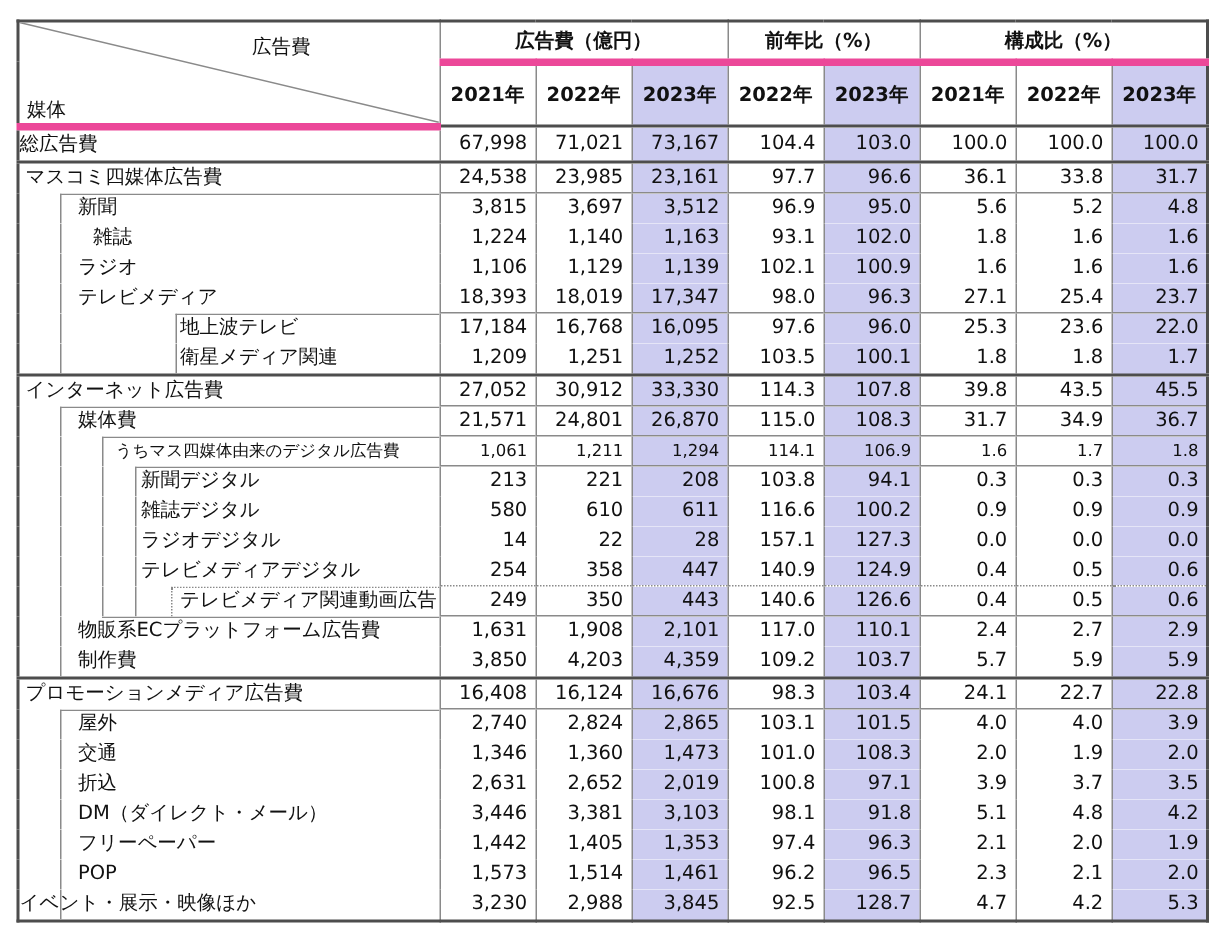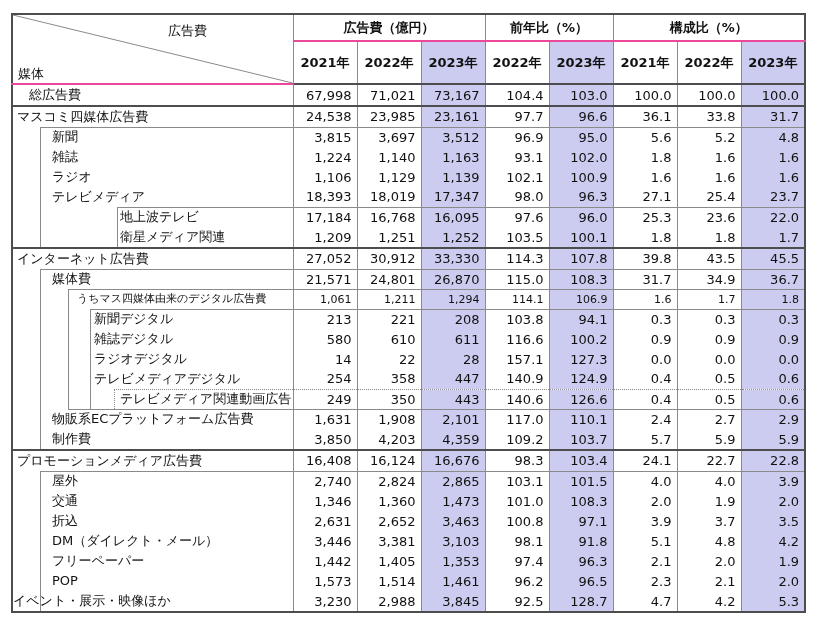--- a/index.html
+++ b/index.html
@@ -7,21 +7,21 @@
        font-family:"DejaVu Sans","Liberation Sans",sans-serif;color:#111;}
   .page{position:relative;padding:13px 0 0 11px;}
 
   table.adtable{border-collapse:collapse;table-layout:fixed;width:793px;
                 border:2px solid #4d4d4d;background:#fff;}
   .adtable th,.adtable td{border-left:1px solid #8a8a8a;font-size:13px;
                           box-sizing:border-box;overflow:hidden;}
 
   
   tr.group-row th{height:27px;font-weight:bold;text-align:center;
-                  border-bottom:2px solid #ec4899;padding:0;}
+                  border-bottom:5px solid #ec4899;padding:0;}
   tr.year-row th{height:43px;font-weight:bold;text-align:center;
                  border-bottom:2px solid #4d4d4d;padding:0;}
   th.corner{position:relative;border-bottom:2px solid #4d4d4d;padding:0;}
   th.corner svg{position:absolute;left:0;top:0;width:100%;height:100%;}
   .corner-top{position:absolute;top:7px;left:155px;font-weight:normal;font-size:13px;}
   .corner-bottom{position:absolute;bottom:0;left:5px;font-weight:normal;font-size:13px;}
 
   
   tbody td{height:20px;padding:0 5px 0 0;text-align:right;white-space:nowrap;}
   tbody td.label{text-align:left;position:relative;padding:0;}
@@ -71,21 +71,21 @@
           <th class="hl">2023年</th>
           <th>2022年</th>
           <th class="hl">2023年</th>
           <th>2021年</th>
           <th>2022年</th>
           <th class="hl">2023年</th>
         </tr>
     </thead>
     <tbody id="tbody">
         <tr class="sec">
-          <td class="label"><span class="txt" style="padding-left: 16px;">総広告費</span></td>
+          <td class="label"><span class="txt" style="padding-left: 0;">総広告費</span></td>
           <td>67,998</td>
           <td>71,021</td>
           <td class="hl">73,167</td>
           <td>104.4</td>
           <td class="hl">103.0</td>
           <td>100.0</td>
           <td>100.0</td>
           <td class="hl">100.0</td>
         </tr>
         <tr class="sec">
@@ -104,21 +104,21 @@
           <td class="btop">3,815</td>
           <td class="btop">3,697</td>
           <td class="hl btop">3,512</td>
           <td class="btop">96.9</td>
           <td class="hl btop">95.0</td>
           <td class="btop">5.6</td>
           <td class="btop">5.2</td>
           <td class="hl btop">4.8</td>
         </tr>
         <tr>
-          <td class="label"><div class="guide" style="left: 27px;"></div><span class="txt" style="padding-left: 39px;">雑誌</span></td>
+          <td class="label"><div class="guide" style="left: 27px;"></div><span class="txt" style="padding-left: 49px;">雑誌</span></td>
           <td>1,224</td>
           <td>1,140</td>
           <td class="hl">1,163</td>
           <td>93.1</td>
           <td class="hl">102.0</td>
           <td>1.8</td>
           <td>1.6</td>
           <td class="hl">1.6</td>
         </tr>
         <tr>
@@ -305,21 +305,21 @@
           <td>101.0</td>
           <td class="hl">108.3</td>
           <td>2.0</td>
           <td>1.9</td>
           <td class="hl">2.0</td>
         </tr>
         <tr>
           <td class="label"><div class="guide" style="left: 27px;"></div><span class="txt" style="padding-left: 39px;">折込</span></td>
           <td>2,631</td>
           <td>2,652</td>
-          <td class="hl">3,463</td>
+          <td class="hl">2,019</td>
           <td>100.8</td>
           <td class="hl">97.1</td>
           <td>3.9</td>
           <td>3.7</td>
           <td class="hl">3.5</td>
         </tr>
         <tr>
           <td class="label"><div class="guide" style="left: 27px;"></div><span class="txt" style="padding-left: 39px;">DM（ダイレクト・メール）</span></td>
           <td>3,446</td>
           <td>3,381</td>

